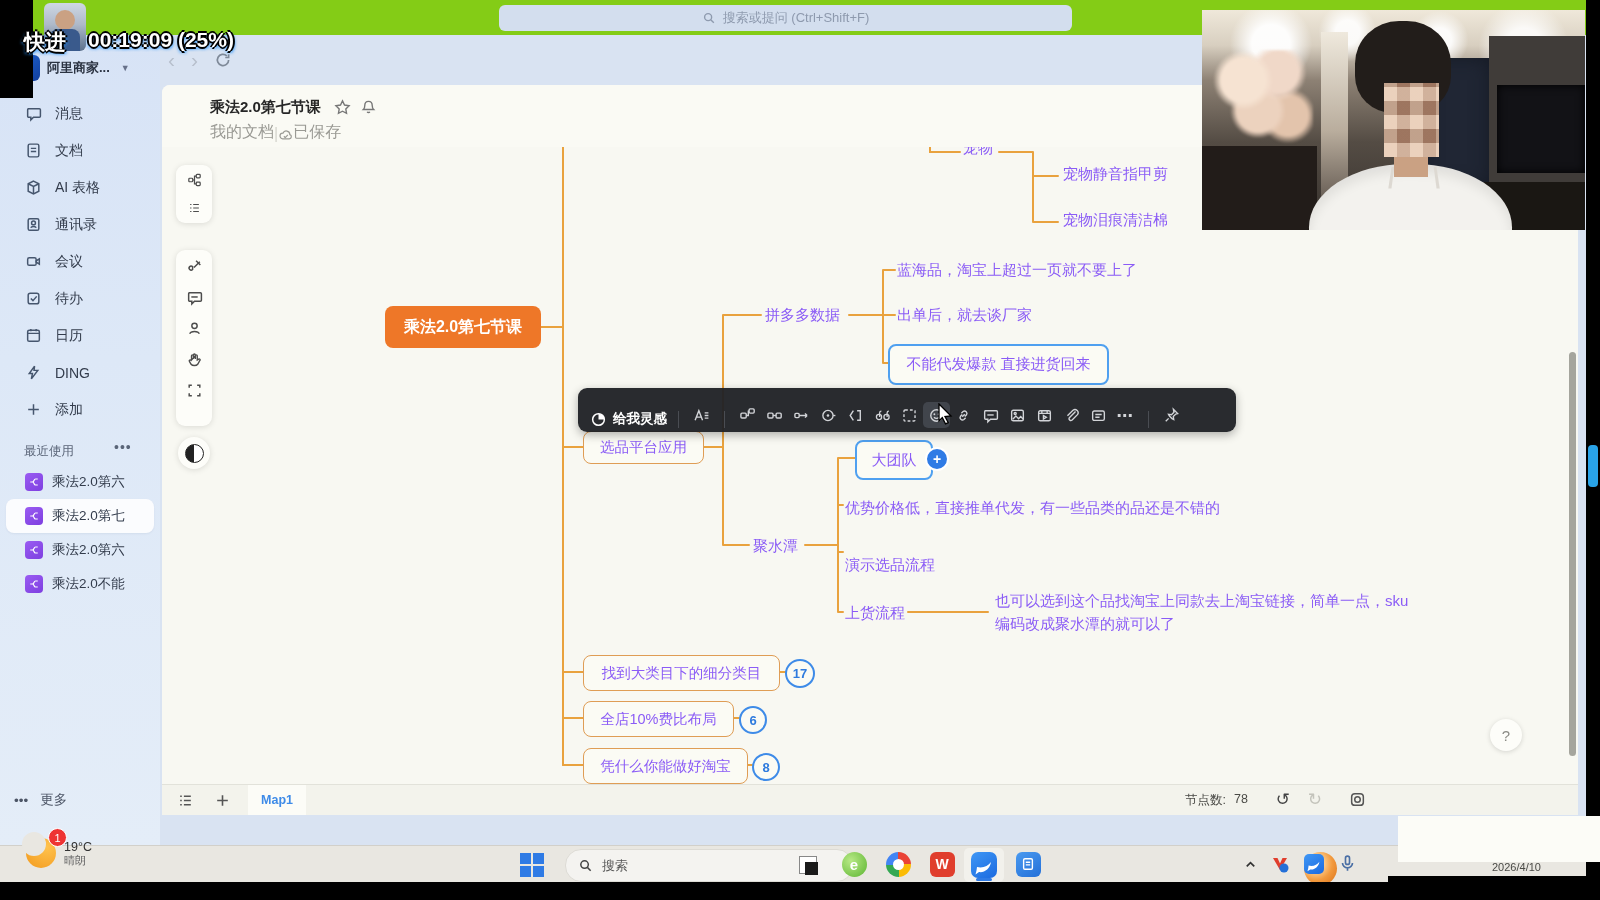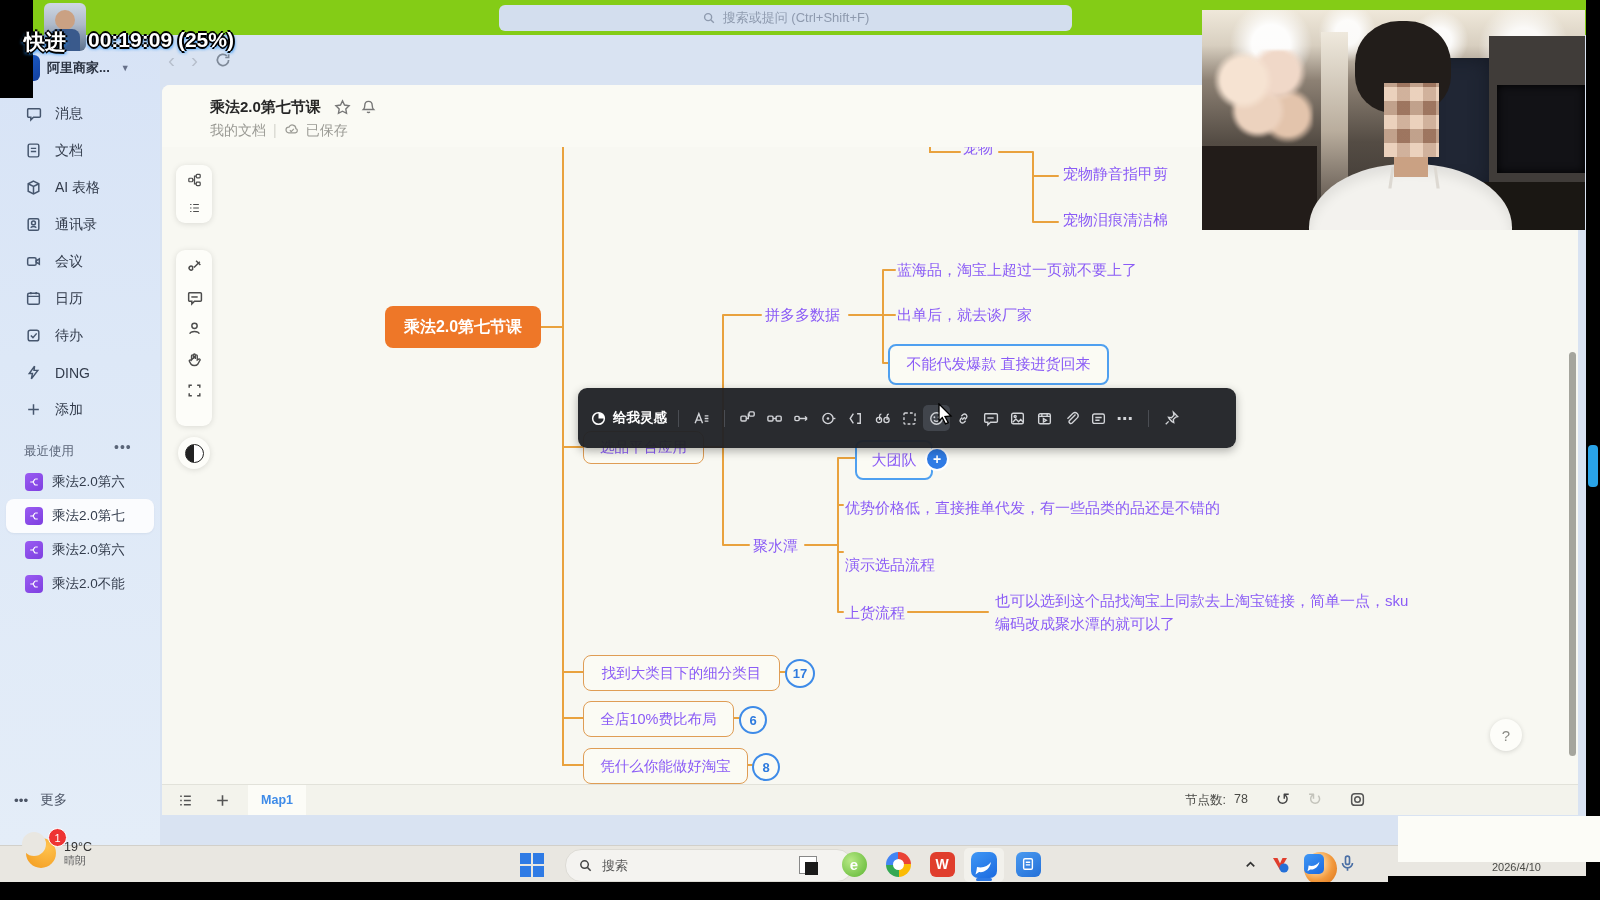--- a/index.html
+++ b/index.html
@@ -32,21 +32,21 @@
      display:flex;align-items:center;justify-content:center}
   .more-row{left:14px;top:756px;display:flex;align-items:center;gap:12px;font-size:13.5px;color:#4c5566}
 
   .nav-arrows{left:168px;top:48px;display:flex;align-items:center;gap:16px;color:#b7bfcc;font-size:21px;z-index:1}
 
   
   .doc-card{left:162px;top:85px;width:1416px;height:730px;background:#f8f8f2;border-radius:8px 8px 0 0}
   .doc-header{position:absolute;left:0;top:0;width:100%;height:62px;background:#fafaf4;border-radius:8px 8px 0 0;
      border-bottom:1px solid #ececе4;z-index:6}
   .doc-title{position:absolute;left:48px;top:13px;font-size:15px;font-weight:bold;color:#262626}
-  .doc-sub{position:absolute;left:48px;top:37px;display:flex;align-items:flex-start;gap:7px;font-size:14px;color:#9a9a94}
+  .doc-sub{position:absolute;left:48px;top:37px;display:flex;align-items:flex-end;font-size:16px;color:#9a9a94}
   .doc-footer{position:absolute;left:0;bottom:0;width:100%;height:30px;background:#f3f3ec;border-top:1px solid #e2e2da;z-index:6}
   .ftab{position:absolute;left:86px;top:0;width:58px;height:30px;background:#fcfcf7;display:flex;align-items:center;justify-content:center;
      font-size:12.5px;font-weight:bold;color:#3e8be8}
   .fnode{position:absolute;right:330px;top:7px;font-size:12.5px;color:#4a4a46;display:flex;gap:8px}
   .scrollbar-v{position:absolute;left:1407px;top:267px;width:7px;height:404px;background:#a5a59d;border-radius:4px;z-index:6}
   .help-btn{position:absolute;left:1328px;top:634px;width:32px;height:32px;border-radius:50%;background:#fdfdf9;
      box-shadow:0 1px 5px rgba(0,0,0,.15);display:flex;align-items:center;justify-content:center;color:#8b8b85;font-size:15px;z-index:6}
 
   
   .mm{z-index:2;font-size:15px;color:#8b5cf6;white-space:nowrap}
@@ -63,21 +63,21 @@
   
   .tool-panel{left:176px;top:165px;width:36px;background:#fdfdf9;border-radius:9px;box-shadow:0 1px 6px rgba(0,0,0,.12);
      display:flex;flex-direction:column;align-items:center;padding:8px 0;gap:14px;z-index:5}
   .tool-panel svg{stroke:#4d4d4d}
   .circle-btn{left:178px;top:437px;width:32px;height:32px;border-radius:50%;background:#fdfdf9;box-shadow:0 1px 6px rgba(0,0,0,.12);
      display:flex;align-items:center;justify-content:center;z-index:5}
   .yin{width:17px;height:17px;border-radius:50%;border:1.5px solid #222;background:linear-gradient(90deg,#222 50%,#fff 50%)}
 
   
   .ai-bar{left:578px;top:388px;width:634px;height:36px;background:rgba(32,34,38,.96);border-radius:9px;
-     box-shadow:0 3px 10px rgba(0,0,0,.3);display:flex;align-items:center;padding:12px 12px;z-index:6;color:#e8e9eb}
+     box-shadow:0 3px 10px rgba(0,0,0,.3);display:flex;align-items:flex-end;padding:4px 12px;z-index:6;color:#e8e9eb}
   .ai-bar .lbl{font-size:13.5px;font-weight:bold;color:#fff;margin:0 2px 0 6px}
   .tb-div{width:1px;height:17px;background:#4a4d53;margin:0 9px}
   .tb-ic{width:27px;height:26px;display:flex;align-items:center;justify-content:center;border-radius:5px}
   .tb-ic svg{stroke:#d2d4d8}
   .tb-ic.hl{background:#41454c}
   .cursor{z-index:7}
 
   
   .taskbar{left:0;top:845px;width:1600px;height:37px;background:#e9e7e1;border-top:1px solid #d2d0ca;z-index:4}
   .tb-abs{position:absolute}
@@ -197,31 +197,31 @@
     </div>
     <div class="nav-item">
       <svg width="17" height="17" viewBox="0 0 16 16" fill="none" stroke-width="1.4">
           <rect x="2.5" y="4.5" width="8" height="7" rx="1.5"></rect>
           <path d="M10.5 7.5l3-2v5l-3-2z"></path>
         </svg>
       <span>会议</span>
     </div>
     <div class="nav-item">
       <svg width="17" height="17" viewBox="0 0 16 16" fill="none" stroke-width="1.4">
+          <rect x="3" y="3" width="10" height="10" rx="2"></rect>
+          <path d="M5.5 8l2 2 3.5-4"></path>
+        </svg>
+      <span>待办</span>
+    </div>
+    <div class="nav-item">
+      <svg width="17" height="17" viewBox="0 0 16 16" fill="none" stroke-width="1.4">
           <rect x="2.5" y="3" width="11" height="10.5" rx="1.5"></rect>
           <path d="M2.5 6h11M5.5 1.8V4M10.5 1.8V4"></path>
         </svg>
       <span>日历</span>
-    </div>
-    <div class="nav-item">
-      <svg width="17" height="17" viewBox="0 0 16 16" fill="none" stroke-width="1.4">
-          <rect x="3" y="3" width="10" height="10" rx="2"></rect>
-          <path d="M5.5 8l2 2 3.5-4"></path>
-        </svg>
-      <span>待办</span>
     </div>
     <div class="nav-item">
       <svg width="17" height="17" viewBox="0 0 16 16" fill="none" stroke-width="1.4">
           <path d="M9 2L4 9h3l-1 5 6-8H8.5z"></path>
         </svg>
       <span>DING</span>
     </div>
     <div class="nav-item">
       <svg width="17" height="17" viewBox="0 0 16 16" fill="none" stroke-width="1.4">
           <path d="M8 3v10M3 8h10"></path>

